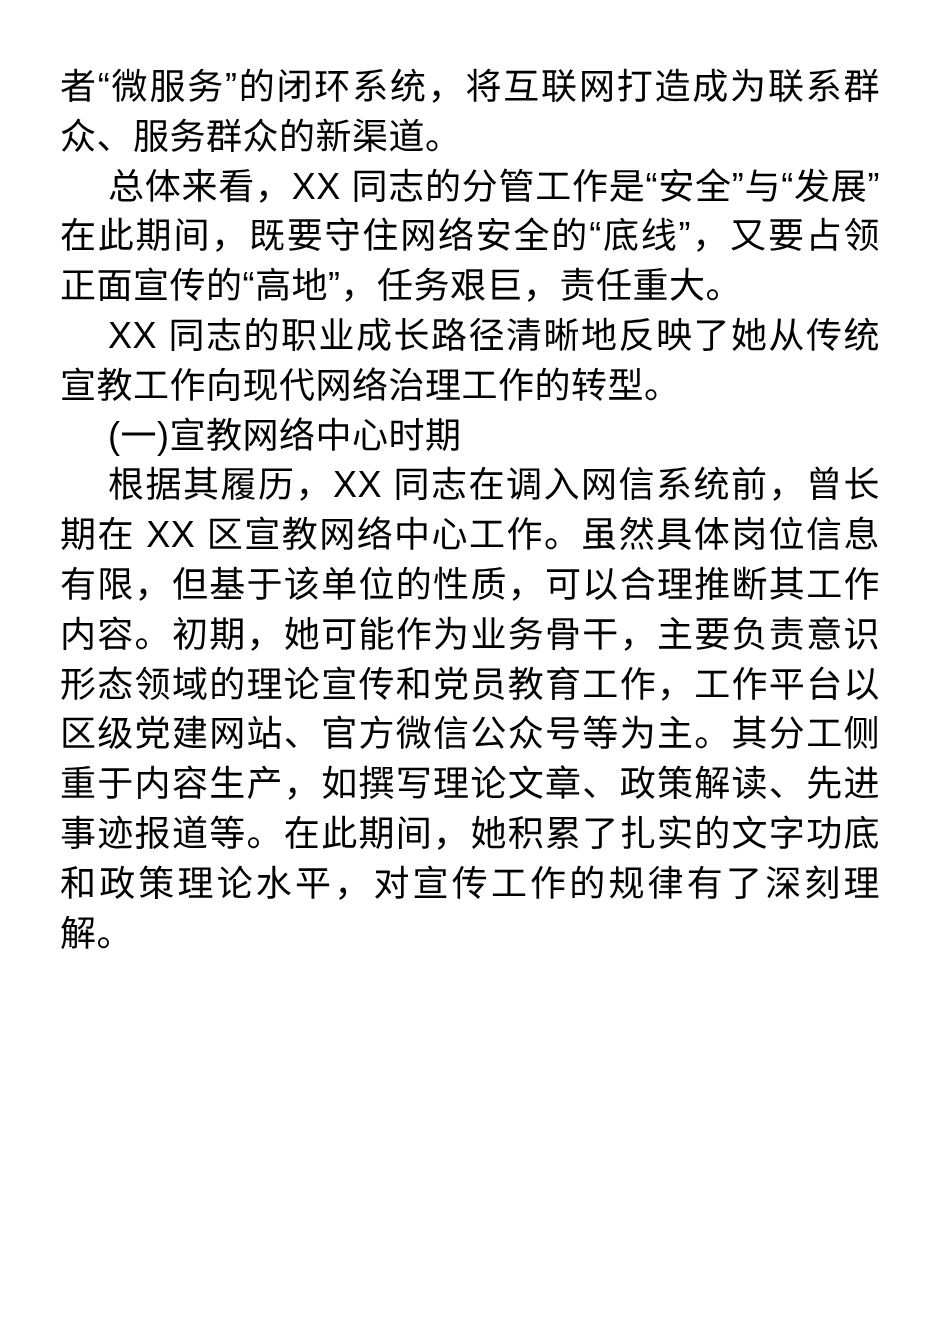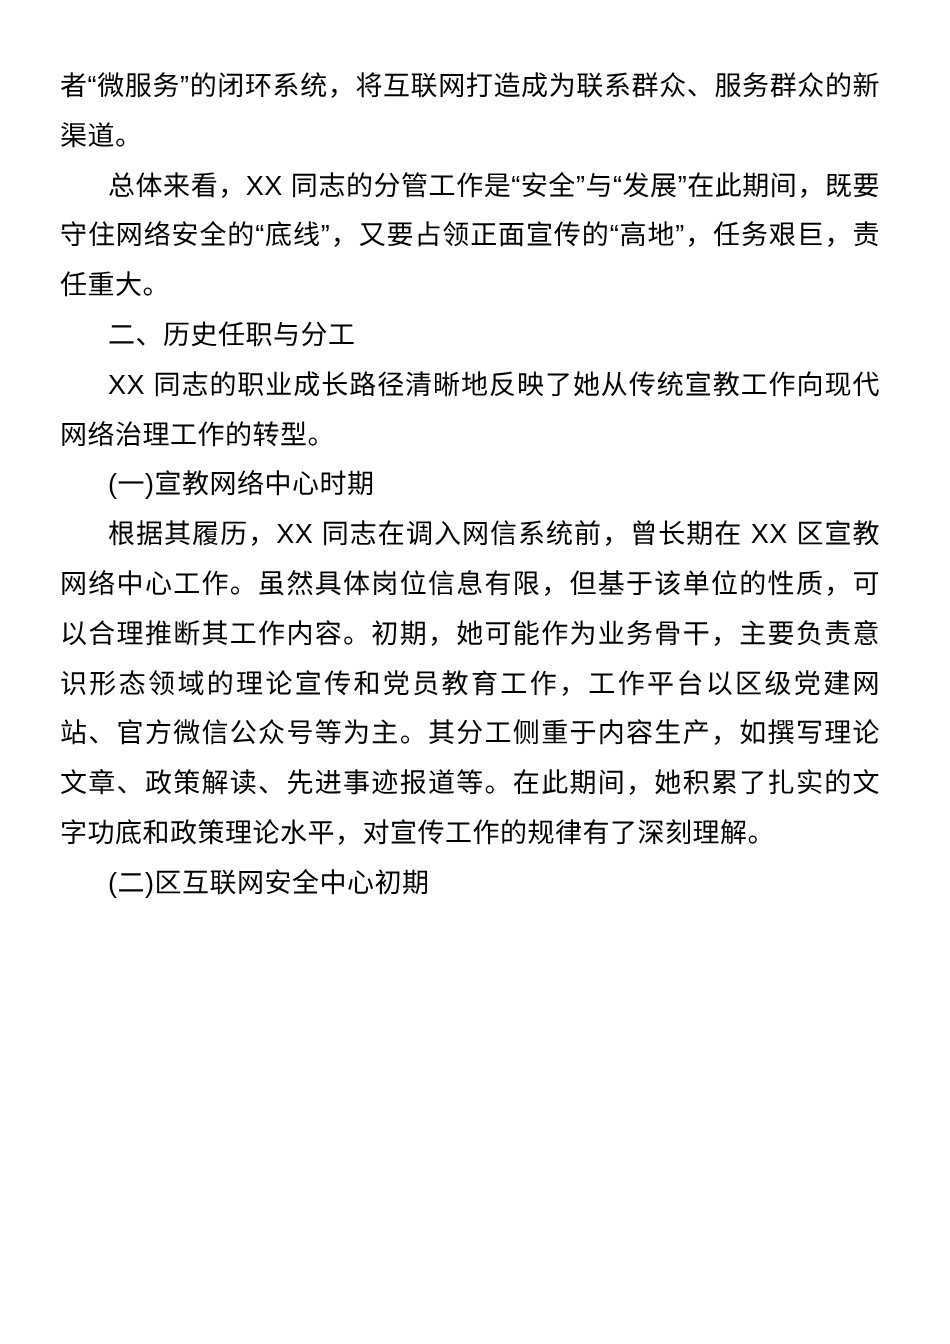--- a/index.html
+++ b/index.html
@@ -12,21 +12,21 @@
     width: 950px;
     height: 1344px;
     background: #ffffff;
     box-sizing: border-box;
     padding: 62px 70px 40px 60px;
     overflow: hidden;
   }
   .para {
     margin: 0;
     font-family: "Liberation Sans", sans-serif;
-    font-size: 27px;
+    font-size: 36px;
     line-height: 49.8px;
     color: #000000;
     text-align: justify;
     text-justify: inter-ideograph;
     letter-spacing: 0.5px;
   }
   .para.indent {
     text-indent: 48px;
   }
   .para.bold {
@@ -34,23 +34,21 @@
   }
 </style>
 </head>
 <body>
 
 <div class="page">
   <p class="para">者“微服务”的闭环系统，将互联网打造成为联系群众、服务群众的新渠道。</p>
 
   <p class="para indent">总体来看，XX 同志的分管工作是“安全”与“发展”在此期间，既要守住网络安全的“底线”，又要占领正面宣传的“高地”，任务艰巨，责任重大。</p>
 
-  <p class="para indent">二、历史任职与分工</p>
 
   <p class="para indent">XX 同志的职业成长路径清晰地反映了她从传统宣教工作向现代网络治理工作的转型。</p>
 
   <p class="para indent bold">(一)宣教网络中心时期</p>
 
   <p class="para indent">根据其履历，XX 同志在调入网信系统前，曾长期在 XX 区宣教网络中心工作。虽然具体岗位信息有限，但基于该单位的性质，可以合理推断其工作内容。初期，她可能作为业务骨干，主要负责意识形态领域的理论宣传和党员教育工作，工作平台以区级党建网站、官方微信公众号等为主。其分工侧重于内容生产，如撰写理论文章、政策解读、先进事迹报道等。在此期间，她积累了扎实的文字功底和政策理论水平，对宣传工作的规律有了深刻理解。</p>
 
 
-  <p class="para indent bold">(二)区互联网安全中心初期</p>
 </div>
 
 </body></html>

